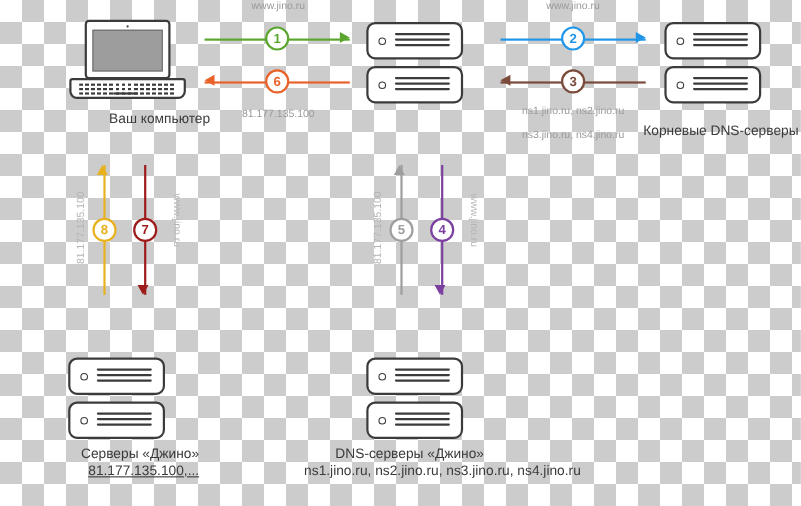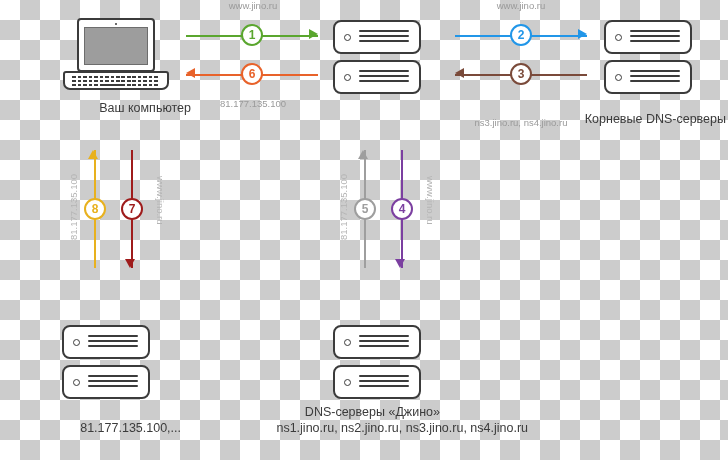--- a/index.html
+++ b/index.html
@@ -188,20 +188,21 @@
     <div class="shaft" style="background:#2196e8;"></div>
     <div class="head right" style="border-left-color:#2196e8;"></div>
     <div class="badge" style="left:55px;top:0px;border-color:#2196e8;color:#2196e8;">2</div>
   </div>
 
   <div class="harrow" style="left:455px;top:63px;width:132px;">
     <div class="shaft" style="background:#7a4a3a;"></div>
     <div class="head left" style="border-right-color:#7a4a3a;"></div>
     <div class="badge" style="left:55px;top:0px;border-color:#7a4a3a;color:#7a4a3a;">3</div>
   </div>
+  <div class="proto-label" style="left:455px;top:96px;width:132px;">ns1.jino.ru, ns2.jino.ru</div>
   <div class="proto-label" style="left:455px;top:117px;width:132px;">ns3.jino.ru, ns4.jino.ru</div>
 
   <div class="varrow" style="left:83px;top:150px;height:118px;">
     <div class="shaft" style="background:#e8b11e;"></div>
     <div class="head up" style="border-bottom-color:#e8b11e;"></div>
     <div class="badge" style="top:48px;border-color:#e8b11e;color:#e8b11e;">8</div>
   </div>
   <div class="vert-label vert-up" style="left:68px;top:240px;">81.177.135.100</div>
 
   <div class="varrow" style="left:120px;top:150px;height:118px;">
@@ -234,21 +235,22 @@
       </div>
   </div>
   <div class="server" style="left:62px;top:365px;">
     <div class="led"></div>
     <div class="lines">
         <i></i>
         <i></i>
         <i></i>
       </div>
   </div>
-  <div class="node-label" style="left:31px;top:421px;width:150px;">81.177.135.100,...</div>
+  <div class="node-label" style="left:31px;top:405px;width:150px;">Серверы «Джино»</div>
+  <div class="node-label" style="left:31px;top:421px;width:150px;text-decoration:underline;">81.177.135.100,...</div>
 
   <div class="server" style="left:333px;top:325px;">
     <div class="led"></div>
     <div class="lines">
         <i></i>
         <i></i>
         <i></i>
       </div>
   </div>
   <div class="server" style="left:333px;top:365px;">

